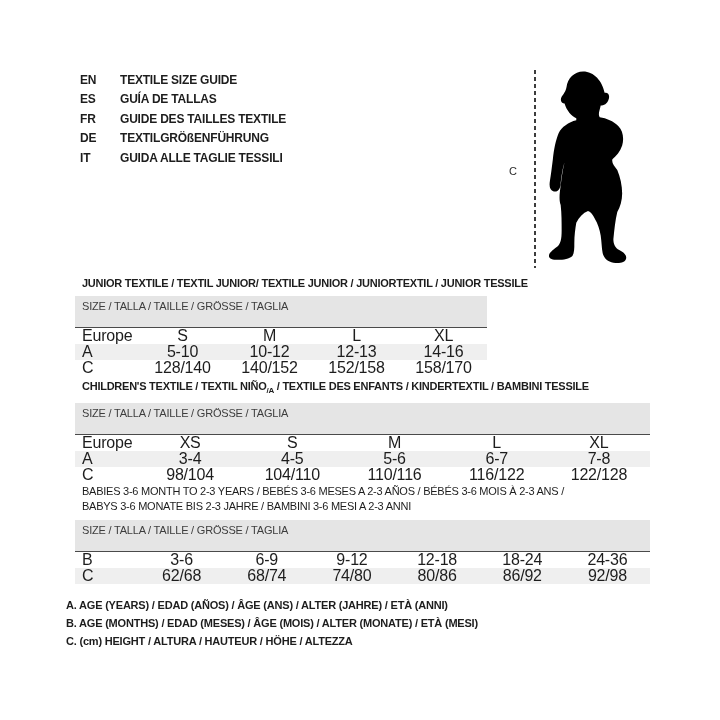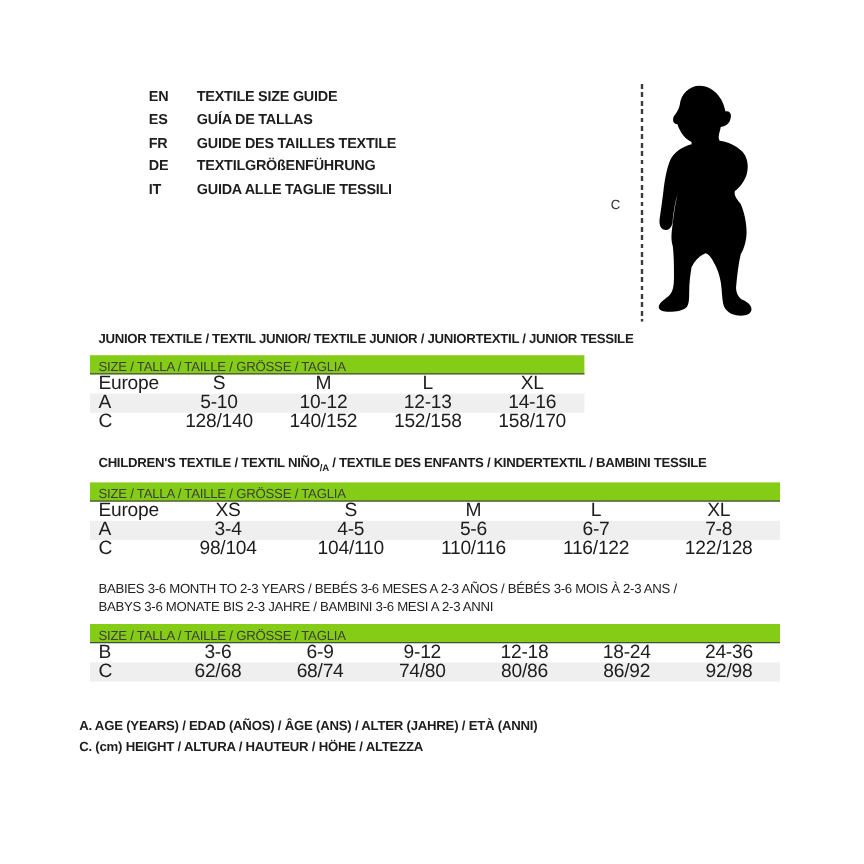--- a/index.html
+++ b/index.html
@@ -4,21 +4,21 @@
 <style>
   * { margin:0; padding:0; box-sizing:border-box; }
   html,body { background:#ffffff; }
   .page {
     position:relative; width:720px; height:720px; background:#ffffff;
     font-family:"Liberation Sans","DejaVu Sans",sans-serif;
     color:#1d1d1d; letter-spacing:-0.2px; overflow:hidden;
   }
 
   
-  .lang-block { position:absolute; left:80px; top:70px;margin-left:44px; }
+  .lang-block { position:absolute; left:80px; top:70px; }
   .lang-row { display:flex; height:19.5px; align-items:center; }
   .lang-code { width:40px; font-size:12px; font-weight:bold; }
   .lang-label { font-size:12px; font-weight:bold; white-space:nowrap; }
 
   
   .dash-line {
     position:absolute; left:534px; top:70px; width:2px; height:198px;
     background:repeating-linear-gradient(to bottom,#3c3c3c 0 4px,transparent 4px 7px);
   }
   .fig-label { position:absolute; left:509px; top:165px; font-size:11px; color:#2c2c2c; }
@@ -27,21 +27,21 @@
   
   .section { position:absolute; }
   .tbl-title {
     font-size:11px; font-weight:bold; line-height:13px; margin-left:7px;
     margin-bottom:6px; white-space:nowrap; letter-spacing:-0.25px;
   }
   .tbl-title-2line { margin-bottom:6px; }
   .tbl-title-2line div { font-size:11px; font-weight:normal; line-height:15px; margin-left:7px; white-space:nowrap; letter-spacing:-0.25px; }
   .tbl-title sub, .tbl-title .subm { font-size:8px; vertical-align:sub; }
   .size-bar {
-    height:16px; line-height:20px; background:#84cc16; color:#3d3d3d;
+    height:32px; line-height:20px; background:#e5e5e5; color:#3d3d3d;
     font-size:11px; padding-left:7px; border-bottom:1.5px solid #4a4a4a;
     white-space:nowrap; overflow:hidden;
   }
   .trow { display:flex; height:16px; align-items:center; font-size:16px; }
   .trow.shaded { background:#efefef; }
   .tlabel { width:64px; padding-left:7px; }
   .tcell { flex:1; text-align:center; }
 
   
   .footnotes { position:absolute; left:59px; top:596px; }
@@ -196,16 +196,17 @@
       <div class="tcell">68/74</div>
       <div class="tcell">74/80</div>
       <div class="tcell">80/86</div>
       <div class="tcell">86/92</div>
       <div class="tcell">92/98</div>
     </div>
   </div>
 
   <div class="footnotes">
     <div class="footnote">A. AGE (YEARS) / EDAD (AÑOS) / ÂGE (ANS) / ALTER (JAHRE) / ETÀ (ANNI)</div>
+    <div class="footnote">B. AGE (MONTHS) / EDAD (MESES) / ÂGE (MOIS) / ALTER (MONATE) / ETÀ (MESI)</div>
     <div class="footnote">C. (cm) HEIGHT / ALTURA / HAUTEUR / HÖHE / ALTEZZA</div>
   </div>
 
 </div>
 
 </body></html>

